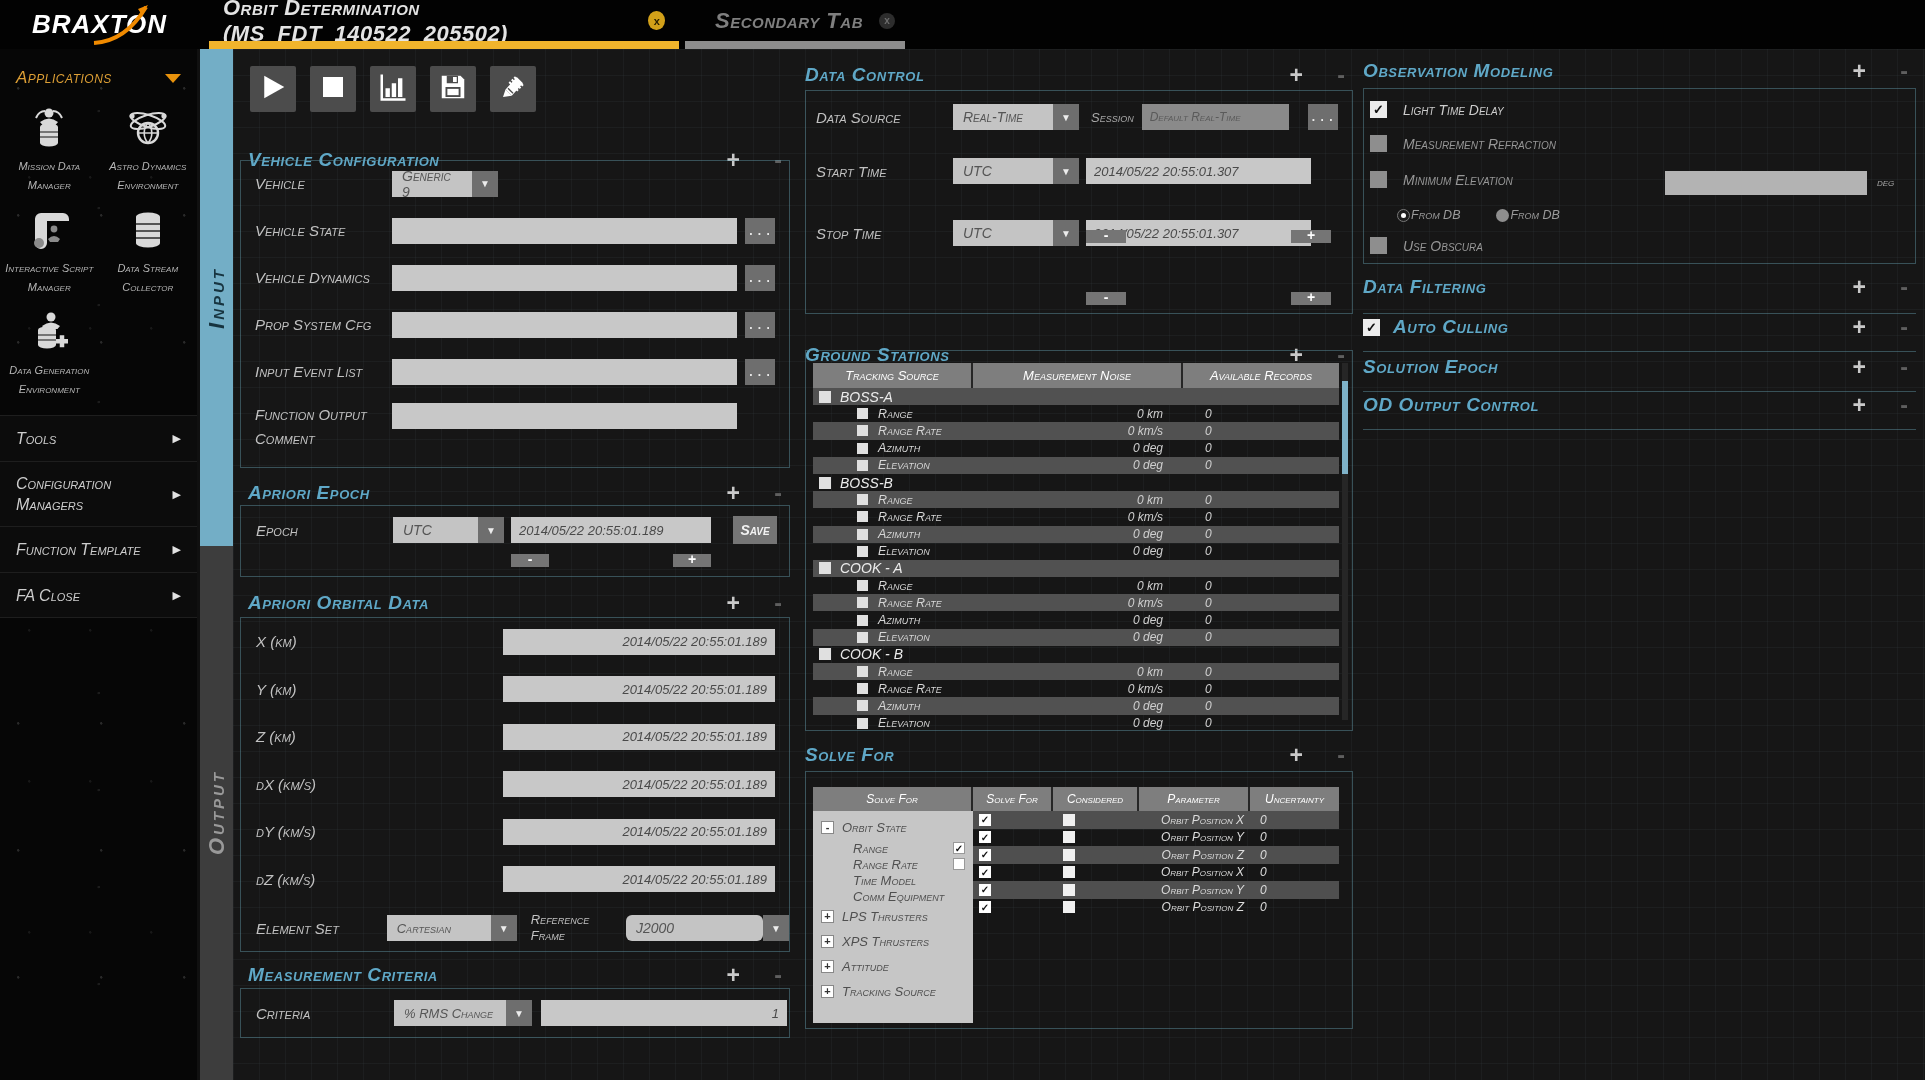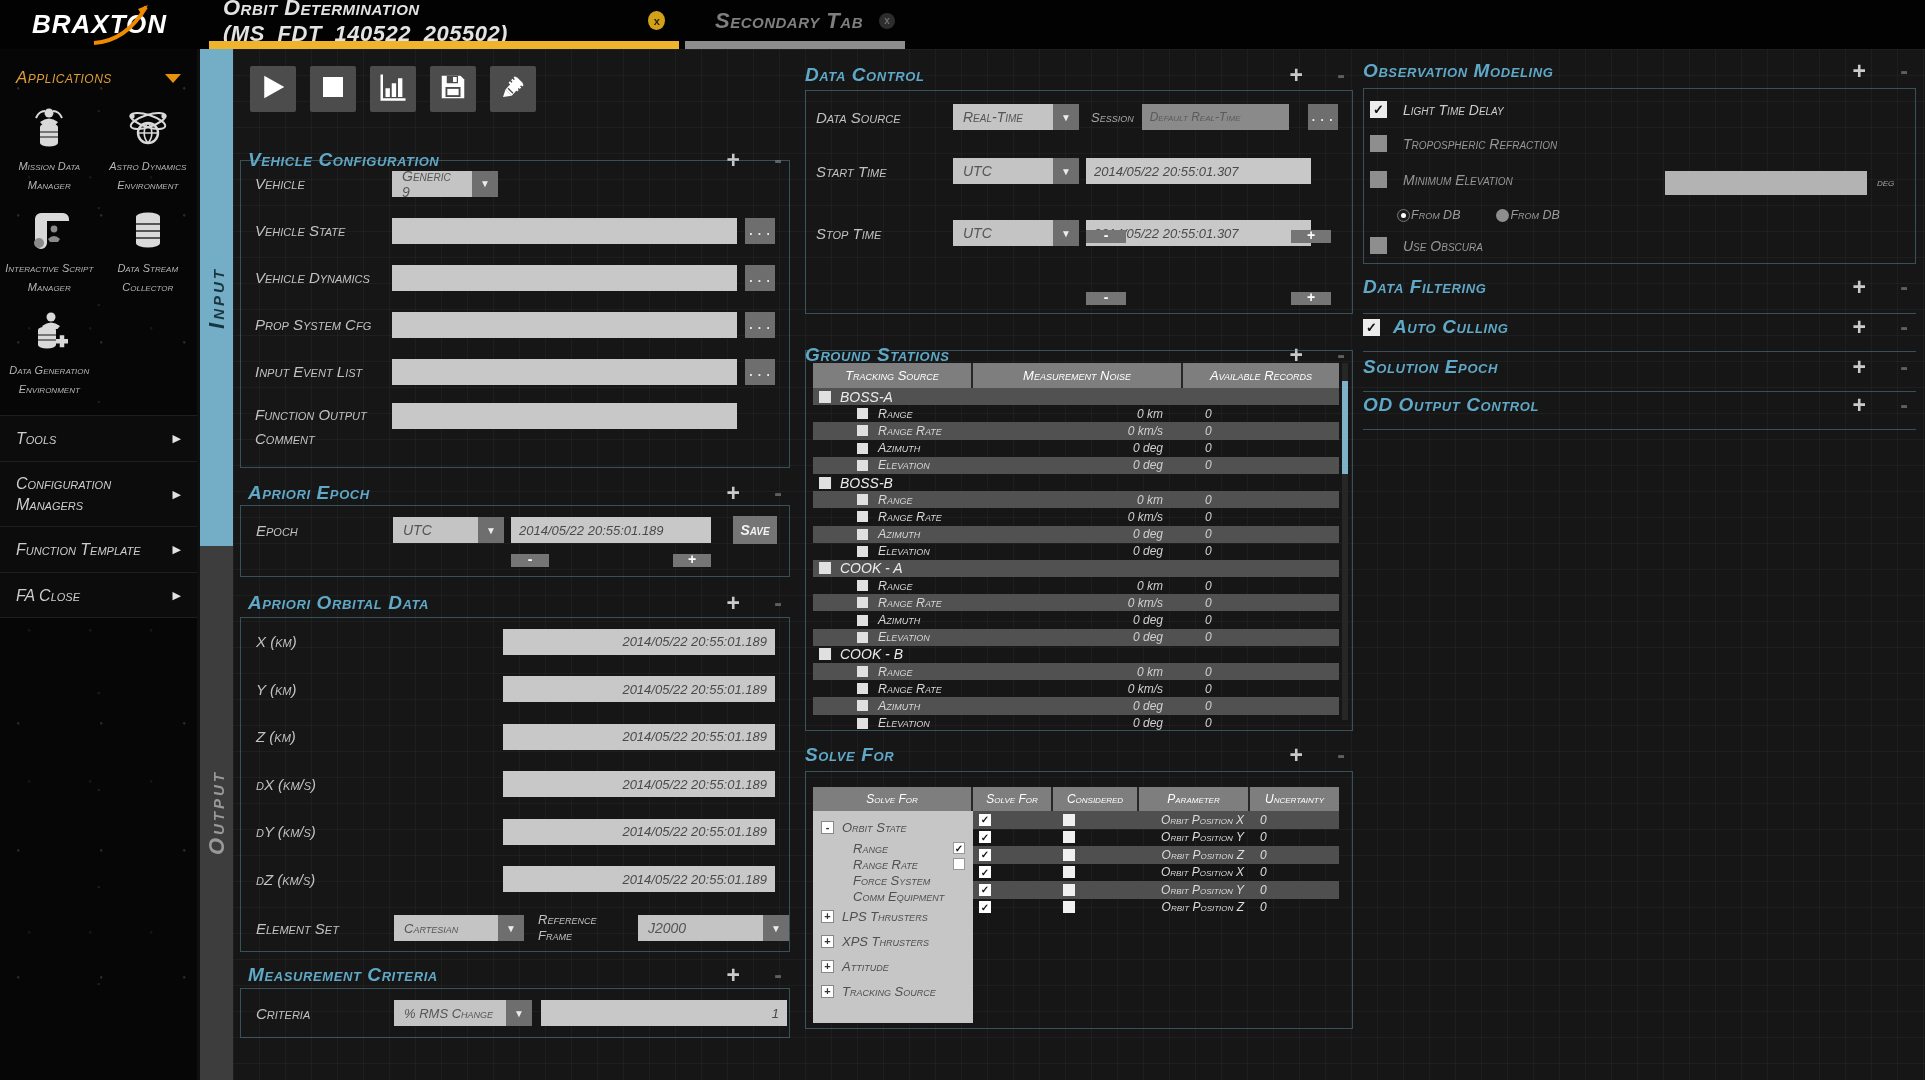--- a/index.html
+++ b/index.html
@@ -430,21 +430,21 @@
           </div>
         </div>
       <div class="erow">
         <span class="lbl first">Element Set</span>
         <span class="dd">
           <span class="ddval" style="width:104px; font-size:13px;">Cartesian</span>
           <span class="ddarrow">▼</span>
         </span>
         <span class="lbl mid">Reference Frame</span>
         <span class="dd">
-          <span class="ddval" style="width:125px;">J2000</span>
+          <span class="ddval" style="width:137px;border-radius:6px;">J2000</span>
           <span class="ddarrow">▼</span>
         </span>
       </div>
     </div>
 
     <div class="phead" style="left:7px; top:913px; width:550px;">
       <span class="ptitle" style="padding-left:8px;">Measurement Criteria</span>
       <span class="pbtn plus">+</span>
       <span class="pbtn minus">-</span>
     </div>
@@ -679,21 +679,21 @@
           </div>
           <div class="str child">
             <span class="tl">Range</span>
             <span class="cb sm">✓</span>
           </div>
           <div class="str child">
             <span class="tl">Range Rate</span>
             <span class="cb sm"></span>
           </div>
           <div class="str child">
-            <span class="tl">Force System</span>
+            <span class="tl">Time Model</span>
           </div>
           <div class="str child">
             <span class="tl">Comm Equipment</span>
           </div>
           <div class="str exp">
             <span class="xbox">+</span>
             <span class="tl">LPS Thrusters</span>
           </div>
           <div class="str exp">
             <span class="xbox">+</span>
@@ -777,21 +777,21 @@
       <span class="pbtn plus">+</span>
       <span class="pbtn minus">-</span>
     </div>
     <div class="pbody" style="left:1130px; top:39px; width:553px; height:176px;">
       <div class="obrow" style="left:6px; top:12px;">
         <span class="cb white">✓</span>
         <span class="oblbl bright">Light Time Delay</span>
       </div>
       <div class="obrow" style="left:6px; top:46px;">
         <span class="cb dim"></span>
-        <span class="oblbl dimt">Tropospheric Refraction</span>
+        <span class="oblbl dimt">Measurement Refraction</span>
       </div>
       <div class="obrow" style="left:6px; top:82px;">
         <span class="cb dim"></span>
         <span class="oblbl dimt">Minimum Elevation</span>
       </div>
       <input class="tinput dim2" style="position: absolute; left: 301px; top: 82px; width: 202px; height: 24px;" value="">
       <span style="position:absolute; left:513px; top:87px; color:#a5a5a5; font-size:11px; font-style:italic; font-variant:small-caps;">deg</span>
       <div class="obrow" style="left:33px; top:119px;">
         <span class="radio sel"></span>
         <span class="rlabel">From DB</span>

